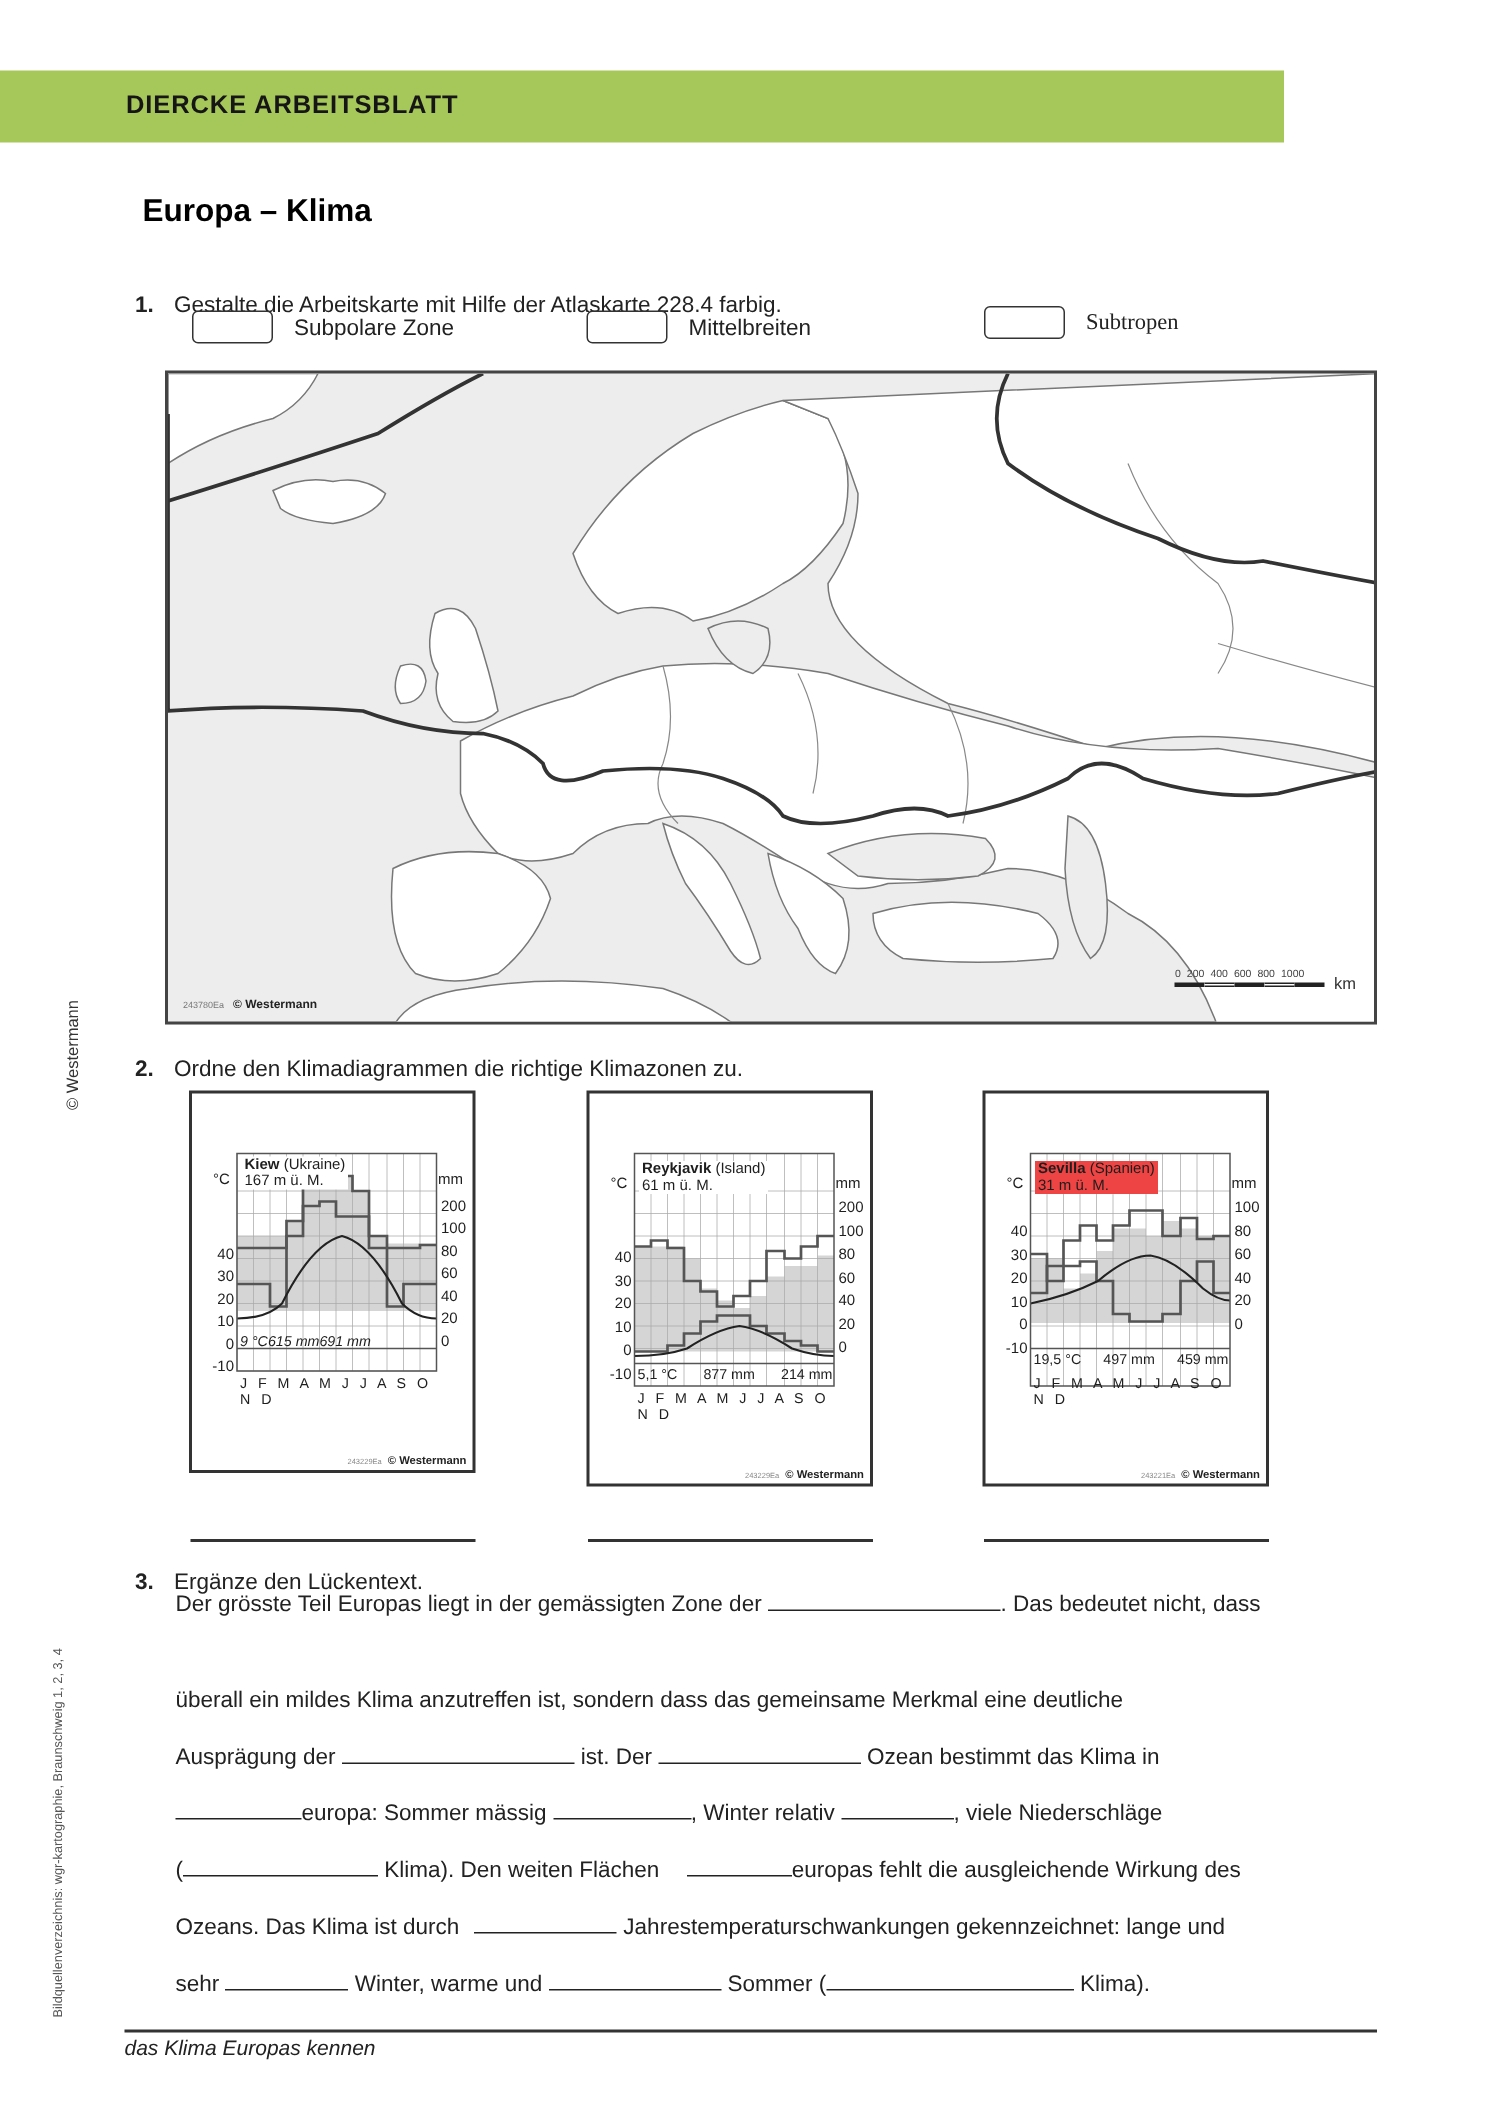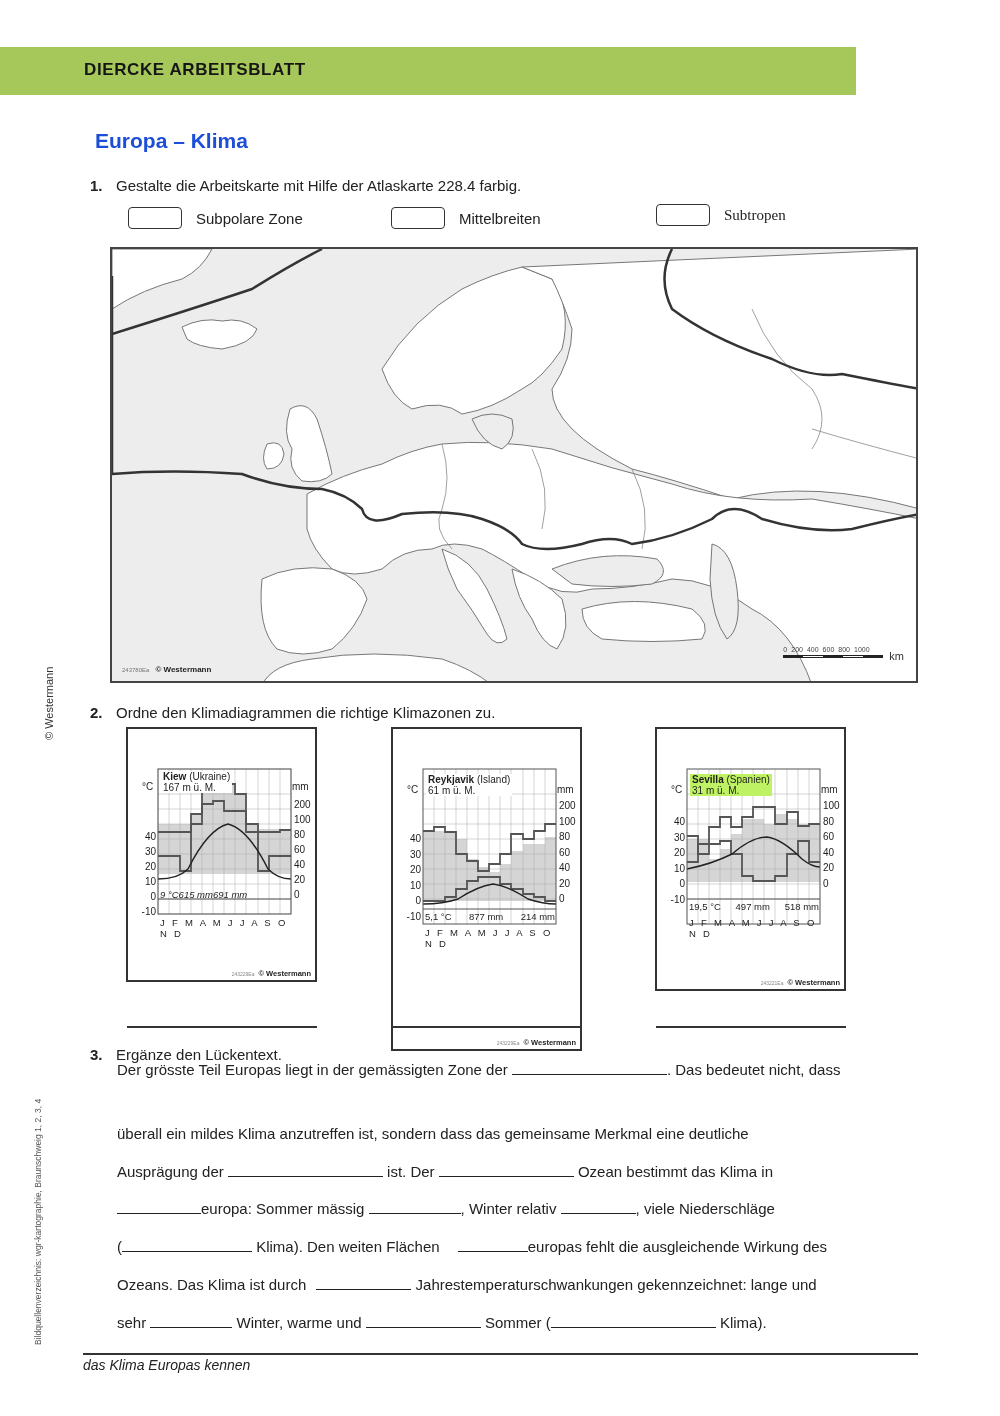--- a/index.html
+++ b/index.html
@@ -2,21 +2,21 @@
 <html><head>
 <meta charset="utf-8">
 <style>
   * { box-sizing: border-box; margin: 0; padding: 0; }
   html, body { width: 1000px; height: 1416px; background: #ffffff; overflow: hidden; }
   body { position: relative; font-family: "Liberation Sans", "DejaVu Sans", sans-serif; color: #1e1e1e; }
 
   .header-bar { position: absolute; left: 0; top: 47px; width: 856px; height: 48px; background: #a6c85a; }
   .header-title { position: absolute; left: 84px; top: 13px; font-size: 17px; font-weight: bold; letter-spacing: 0.6px; color: #161616; }
 
-  .page-title { position: absolute; left: 95px; top: 129px; font-size: 21px; font-weight: bold; color: #1d4ed8; }
+  .page-title { position: absolute; left: 95px; top: 129px; font-size: 21px; font-weight: bold; color: #000000; }
 
   .task { position: absolute; font-size: 15px; color: #222; }
   .task .num { font-weight: bold; display: inline-block; width: 26px; }
 
   .legend-item { position: absolute; display: flex; align-items: center; font-size: 15px; color: #222; }
   .legend-box { width: 54px; height: 22px; border: 1.5px solid #333; border-radius: 4px; margin-right: 14px; background: #fff; }
 
   .map-frame { position: absolute; left: 110px; top: 247px; width: 808px; height: 436px; border: 2px solid #444; background: #ededed; overflow: hidden; }
   .map-frame svg { position: absolute; left: 0; top: 0; }
   .map-credit { position: absolute; left: 10px; bottom: 7px; font-size: 8px; font-weight: bold; color: #222; }
@@ -48,21 +48,21 @@
 </style>
 </head>
 <body>
 
 <div class="header-bar">
   <div class="header-title">DIERCKE ARBEITSBLATT</div>
 </div>
 
 <div class="page-title">Europa – Klima</div>
 
-<div class="task" style="left:90px; top:177px;">
+<div class="task" style="left:90px; top:195px;">
   <span class="num">1.</span><span>Gestalte die Arbeitskarte mit Hilfe der Atlaskarte 228.4 farbig.</span>
 </div>
 
 <div class="legend-item" style="left:128px; top:207px;">
   <div class="legend-box"></div>
   <span>Subpolare Zone</span>
 </div>
 <div class="legend-item" style="left:391px; top:207px;">
   <div class="legend-box"></div>
   <span>Mittelbreiten</span>
@@ -210,21 +210,21 @@
   </div>
   <div style="position:absolute; left:32px; top:160px; width:130px; font-size:9.5px; display:flex; justify-content:flex-start;font-style:italic;">
     <span>9 °C</span>
       <span>615 mm</span>
       <span>691 mm</span>
   </div>
   <div style="position:absolute; left:32px; top:188px; width:130px; font-size:9.5px; letter-spacing:2.3px;">J F M A M J J A S O N D</div>
   <div class="diagram-credit"><span class="code">243229Ea</span><span>© Westermann</span></div>
 </div>
 
-<div class="diagram-card" style="left:391px; top:727px; height:324px;">
+<div class="diagram-card" style="left:391px; top:727px; height:264px;">
   <svg width="191" height="264" viewBox="0 0 191 264">
     <polygon fill="#d5d5d5" points="30,102 63,102 63,110 74,110 74,130 85,130 85,138 96,138 96,143 107,143 107,135 118,135 118,122 130,122 130,115 152,115 152,108 163,108 163,172 30,172"></polygon>
     <g stroke="#aaa" stroke-width="0.5">
       <line x1="41" y1="40" x2="41" y2="195"></line>
         <line x1="52" y1="40" x2="52" y2="195"></line>
         <line x1="63" y1="40" x2="63" y2="195"></line>
       <line x1="74" y1="40" x2="74" y2="195"></line>
         <line x1="85" y1="40" x2="85" y2="195"></line>
         <line x1="96" y1="40" x2="96" y2="195"></line>
       <line x1="107" y1="40" x2="107" y2="195"></line>
@@ -302,21 +302,21 @@
         <line x1="30" y1="140" x2="163" y2="140"></line>
       <line x1="30" y1="155" x2="163" y2="155"></line>
         <line x1="30" y1="170" x2="163" y2="170"></line>
     </g>
     <polyline fill="none" stroke="#555" stroke-width="1.8" points="30,107 41,107 41,125 52,125 52,98 63,98 63,88 74,88 74,98 85,98 85,88 96,88 96,78 107,78 107,78 118,78 118,95 130,95 130,83 141,83 141,97 152,97 152,95 163,95"></polyline>
     <polyline fill="none" stroke="#555" stroke-width="1.8" points="30,133 41,133 41,115 63,115 63,112 74,112 74,125 85,125 85,147 96,147 96,152 118,152 118,147 130,147 130,125 141,125 141,112 152,112 152,133 163,133"></polyline>
     <path fill="none" stroke="#222" stroke-width="1.4" d="M30,140 Q55,135 75,125 Q95,108 110,108 Q125,110 145,130 Q155,138 163,138"></path>
     <rect x="30" y="40" width="133" height="155" fill="none" stroke="#555" stroke-width="1"></rect>
     <line x1="30" y1="170" x2="163" y2="170" stroke="#555" stroke-width="1"></line>
   </svg>
-  <div style="position:absolute; left:33px; top:45px; font-size:10px; line-height:11px; background:#bef264; padding:0 2px;">
+  <div style="position:absolute; left:33px; top:45px; font-size:10px; line-height:11px; background:#ef4444; padding:0 2px;">
     <b>Sevilla</b> <span>(Spanien)</span><br>
     <span>31 m ü. M.</span>
   </div>
   <div style="position:absolute; left:14px; top:55px; font-size:10px;">°C</div>
   <div style="position:absolute; left:164px; top:55px; font-size:10px;">mm</div>
   <div style="position:absolute; left:8px; top:85px; font-size:10px; line-height:15.5px; text-align:right; width:20px;">
     <div>40</div>
       <div>30</div>
       <div>20</div>
       <div>10</div>
@@ -327,21 +327,21 @@
     <div>100</div>
       <div>80</div>
       <div>60</div>
       <div>40</div>
       <div>20</div>
       <div>0</div>
   </div>
   <div style="position:absolute; left:32px; top:172px; width:130px; font-size:9.5px; display:flex; justify-content:space-between;">
     <span>19,5 °C</span>
       <span>497 mm</span>
-      <span>518 mm</span>
+      <span>459 mm</span>
   </div>
   <div style="position:absolute; left:32px; top:188px; width:130px; font-size:9.5px; letter-spacing:2.3px;">J F M A M J J A S O N D</div>
   <div class="diagram-credit"><span class="code">243221Ea</span><span>© Westermann</span></div>
 </div>
 
 <div class="answer-line" style="left:127px; top:1026px;"></div>
 <div class="answer-line" style="left:392px; top:1026px;"></div>
 <div class="answer-line" style="left:656px; top:1026px;"></div>
 
 <div class="task" style="left:90px; top:1046px;">

